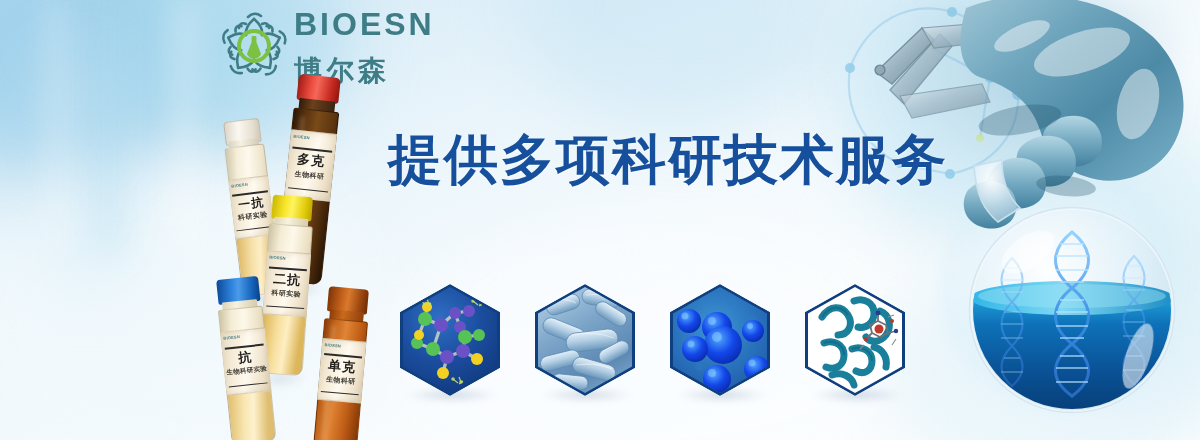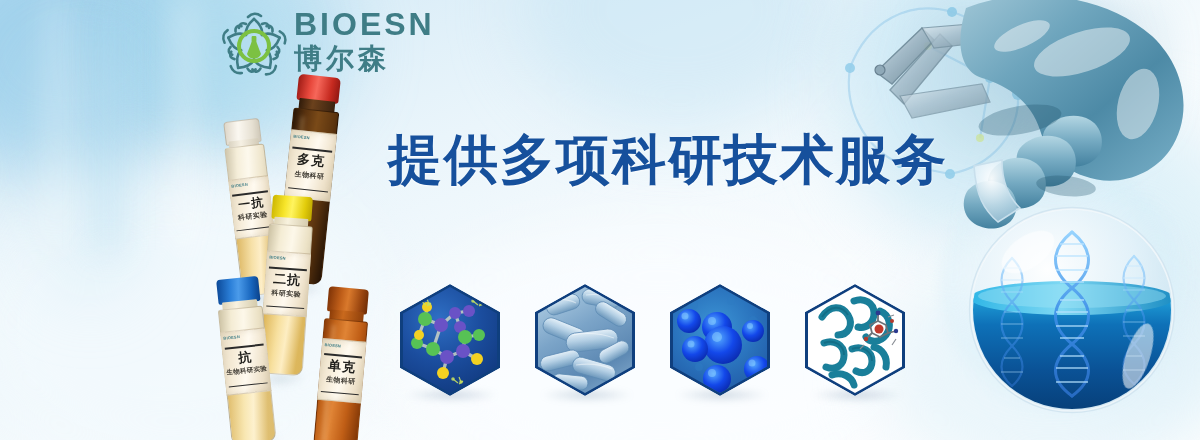--- a/index.html
+++ b/index.html
@@ -86,20 +86,21 @@
     line-height: 36px;
     white-space: nowrap;
   }
   .logo-cn {
     font-size: 28px;
     font-weight: bold;
     letter-spacing: 4px;
     color: #3f7d86;
     line-height: 34px;
     white-space: nowrap;
+    margin-top: 12px;
   }
 
   
   #headline {
     position: absolute;
     left: 388px;
     top: 126px;
     width: 560px;
   }
   #headline-main {

